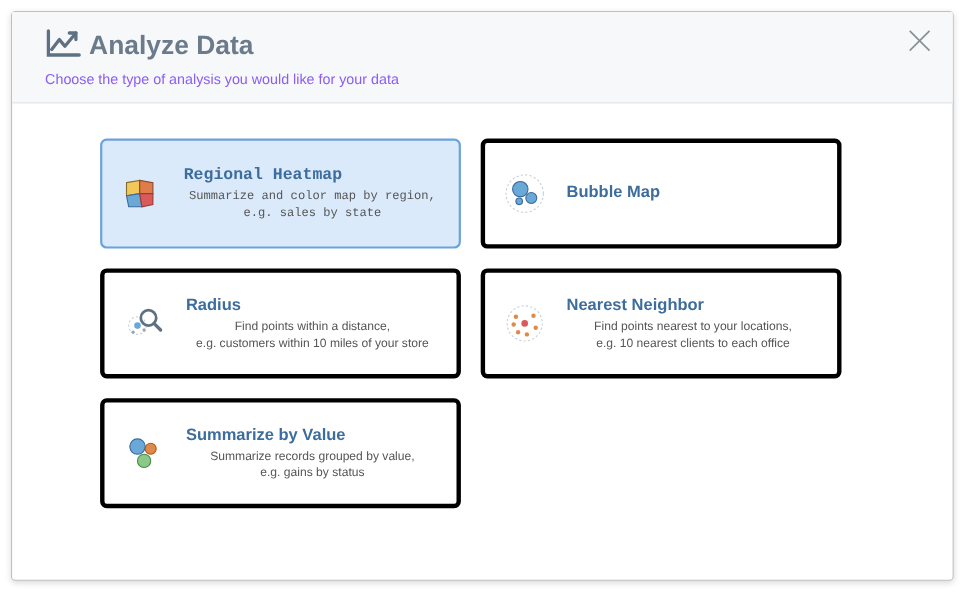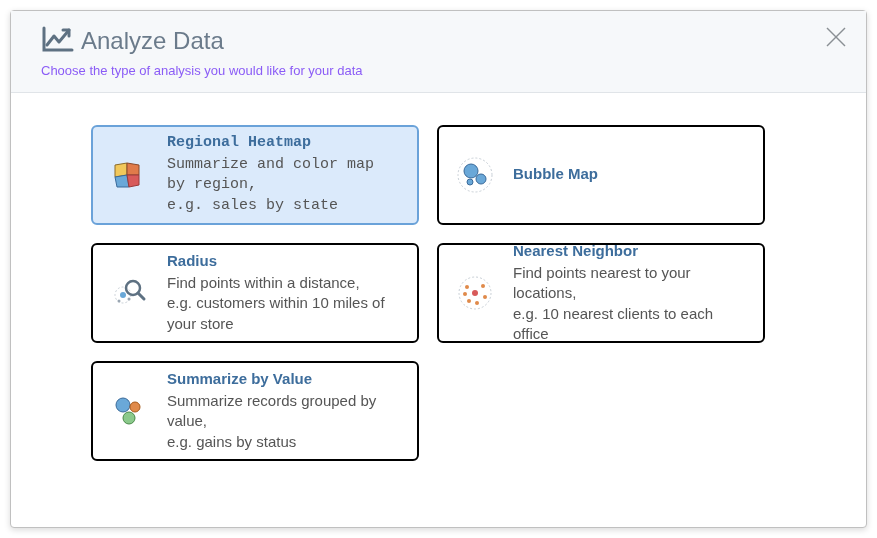--- a/index.html
+++ b/index.html
@@ -30,21 +30,21 @@
       padding: 14px 20px 14px 30px;
       position: relative;
     }
     .title-row {
       display: flex;
       align-items: center;
       gap: 6px;
     }
     .title {
       font-size: 24px;
-      font-weight: 400;
+      font-weight: 700;
       color: #6b7b8b;
     }
     .subtitle {
       font-size: 13px;
       color: #8b5cf6;
       margin-top: 6px;
     }
     .close-btn {
       position: absolute;
       top: 14px;
@@ -56,21 +56,21 @@
       padding: 32px 40px 30px 80px;
     }
     .card-grid {
       display: flex;
       flex-wrap: wrap;
       gap: 18px 18px;
     }
     .card {
       width: 328px;
       height: 100px;
-      border: 2px solid #000000;
+      border: 4px solid #000000;
       border-radius: 6px;
       display: flex;
       align-items: center;
       padding: 0 16px;
       gap: 18px;
       cursor: pointer;
       background: #ffffff;
     }
     .card.selected {
       background: #dbeafb;
@@ -88,23 +88,24 @@
     .card-text {
       flex: 1;
     }
     .card-title {
       font-size: 15px;
       font-weight: bold;
       color: #3d6d9c;
       margin-bottom: 4px;
     }
     .card-desc {
-      font-size: 15px;
+      font-size: 11px;
       color: #555555;
       line-height: 1.35;
+      text-align: center;
     }
   </style>
 </head>
 <body>
 
 <div class="dialog">
 
   <div class="header">
     <div class="title-row">
       <span class="title-icon">

